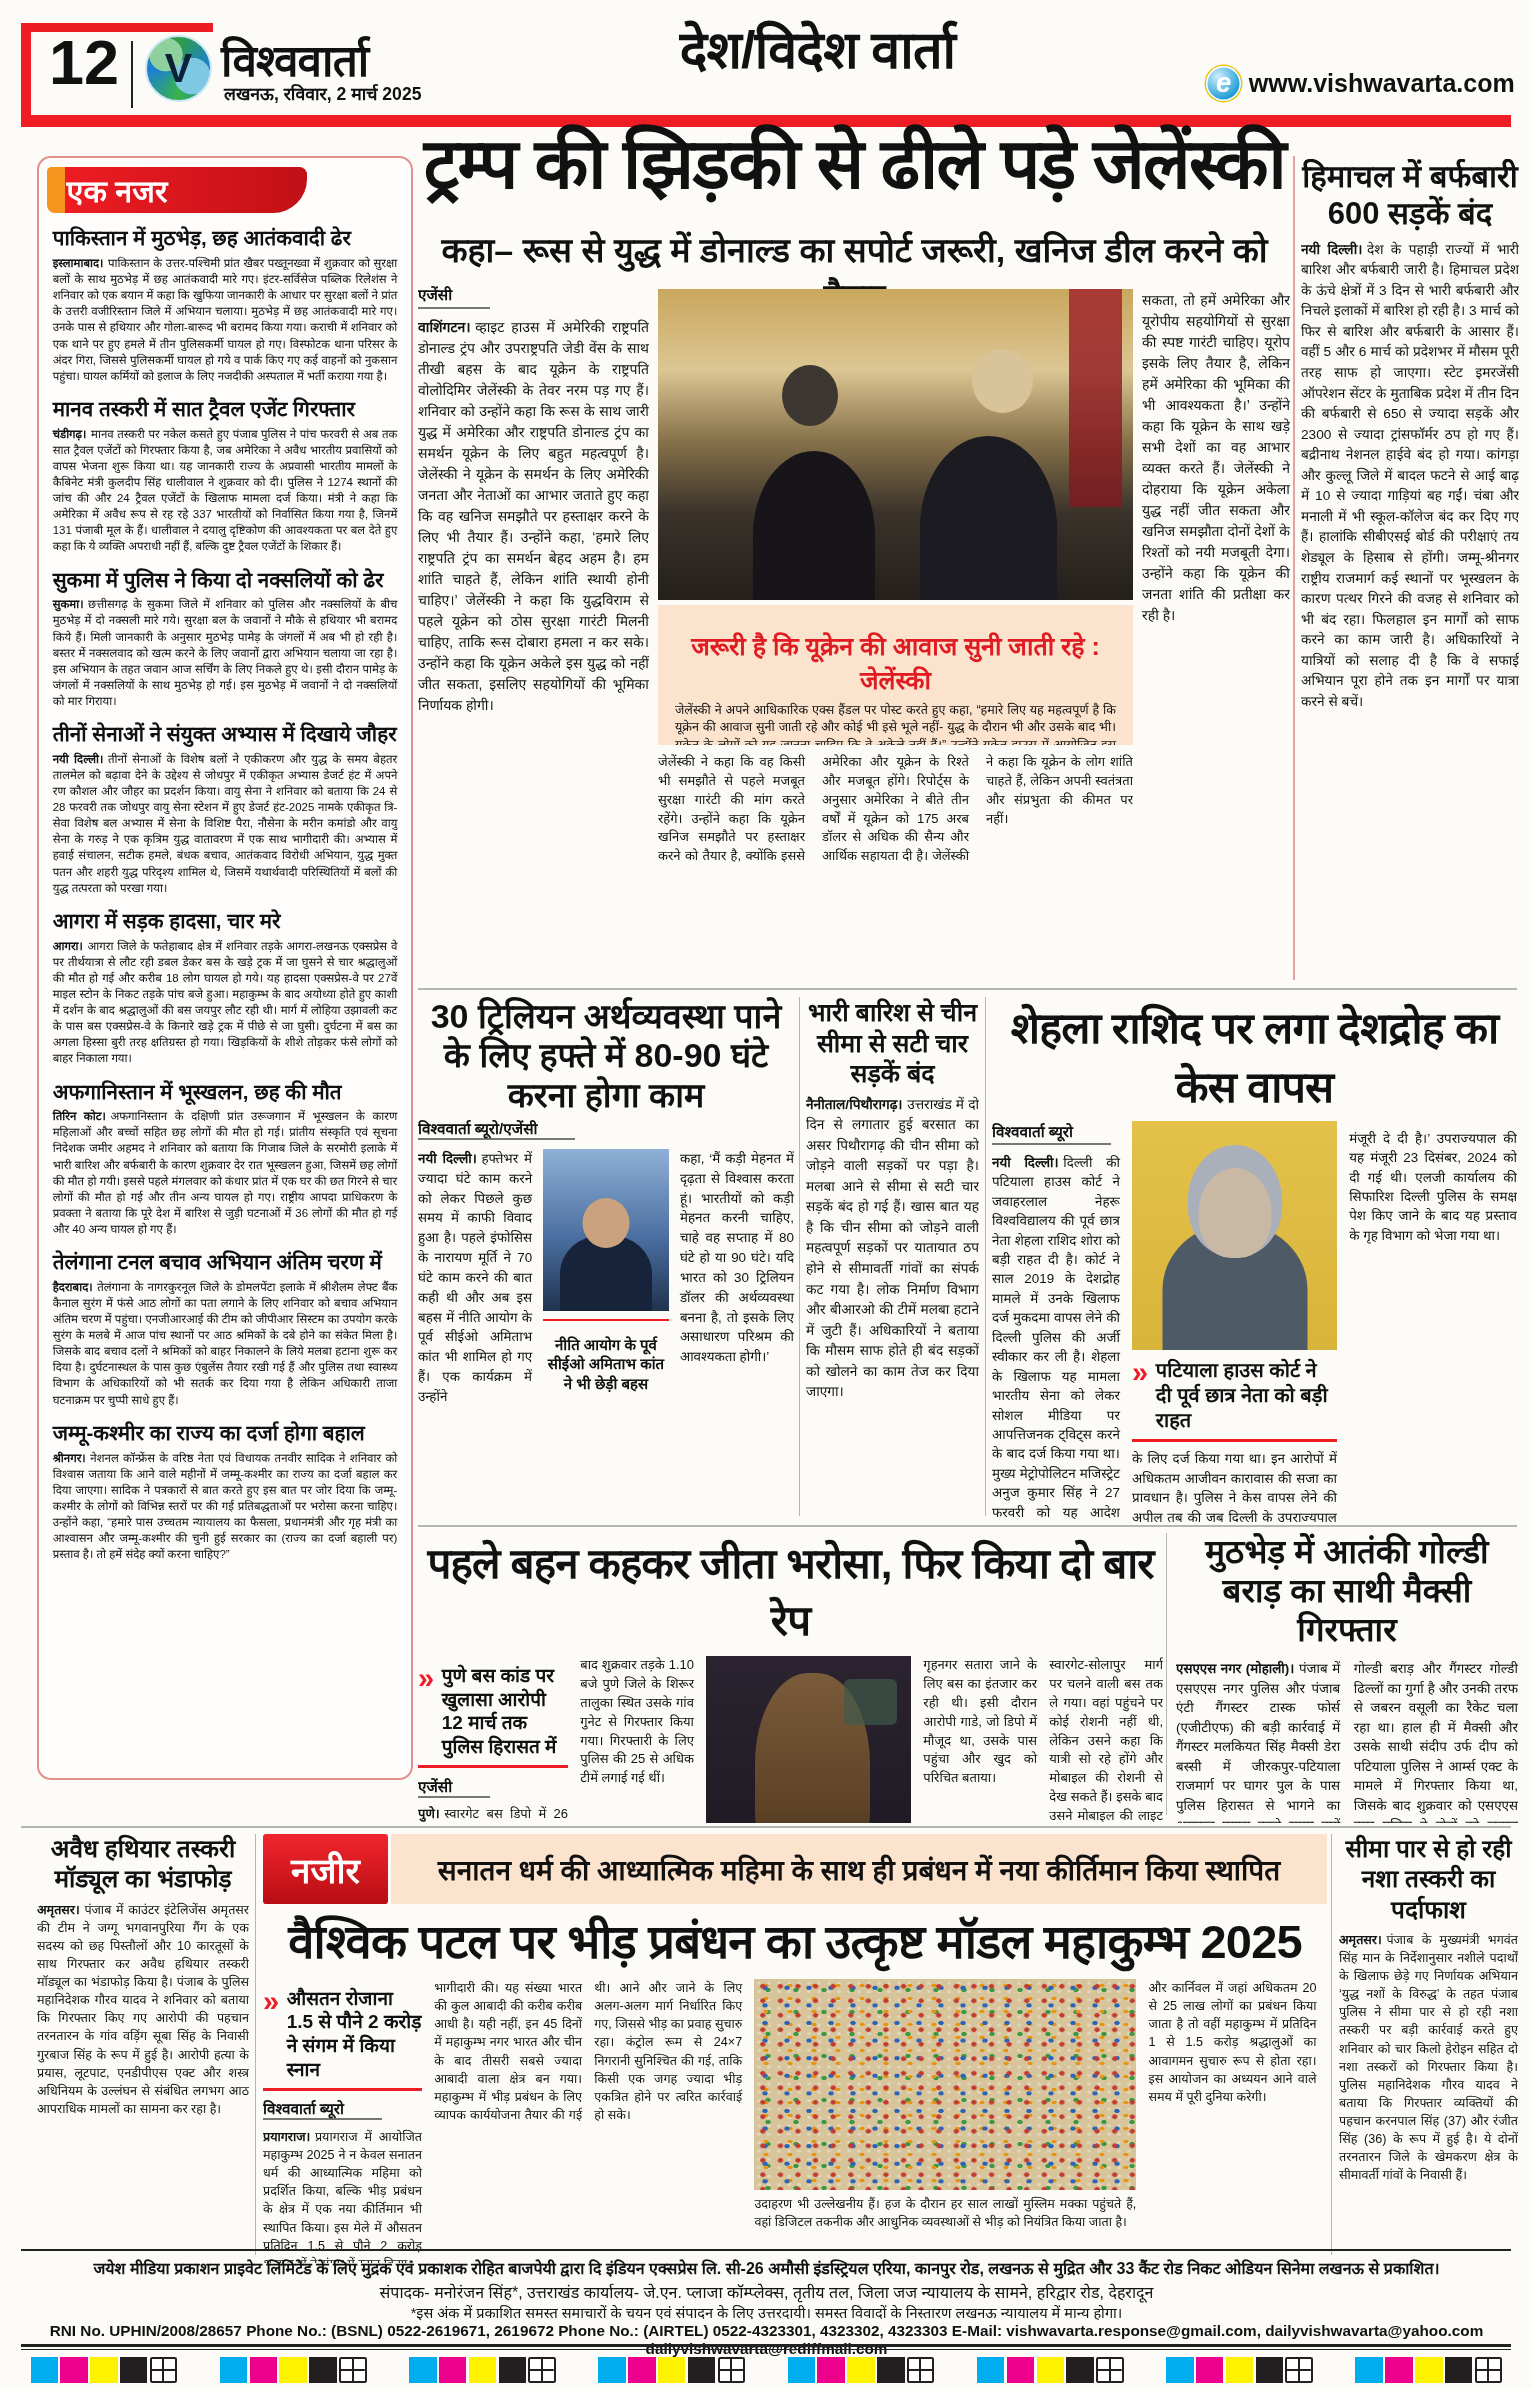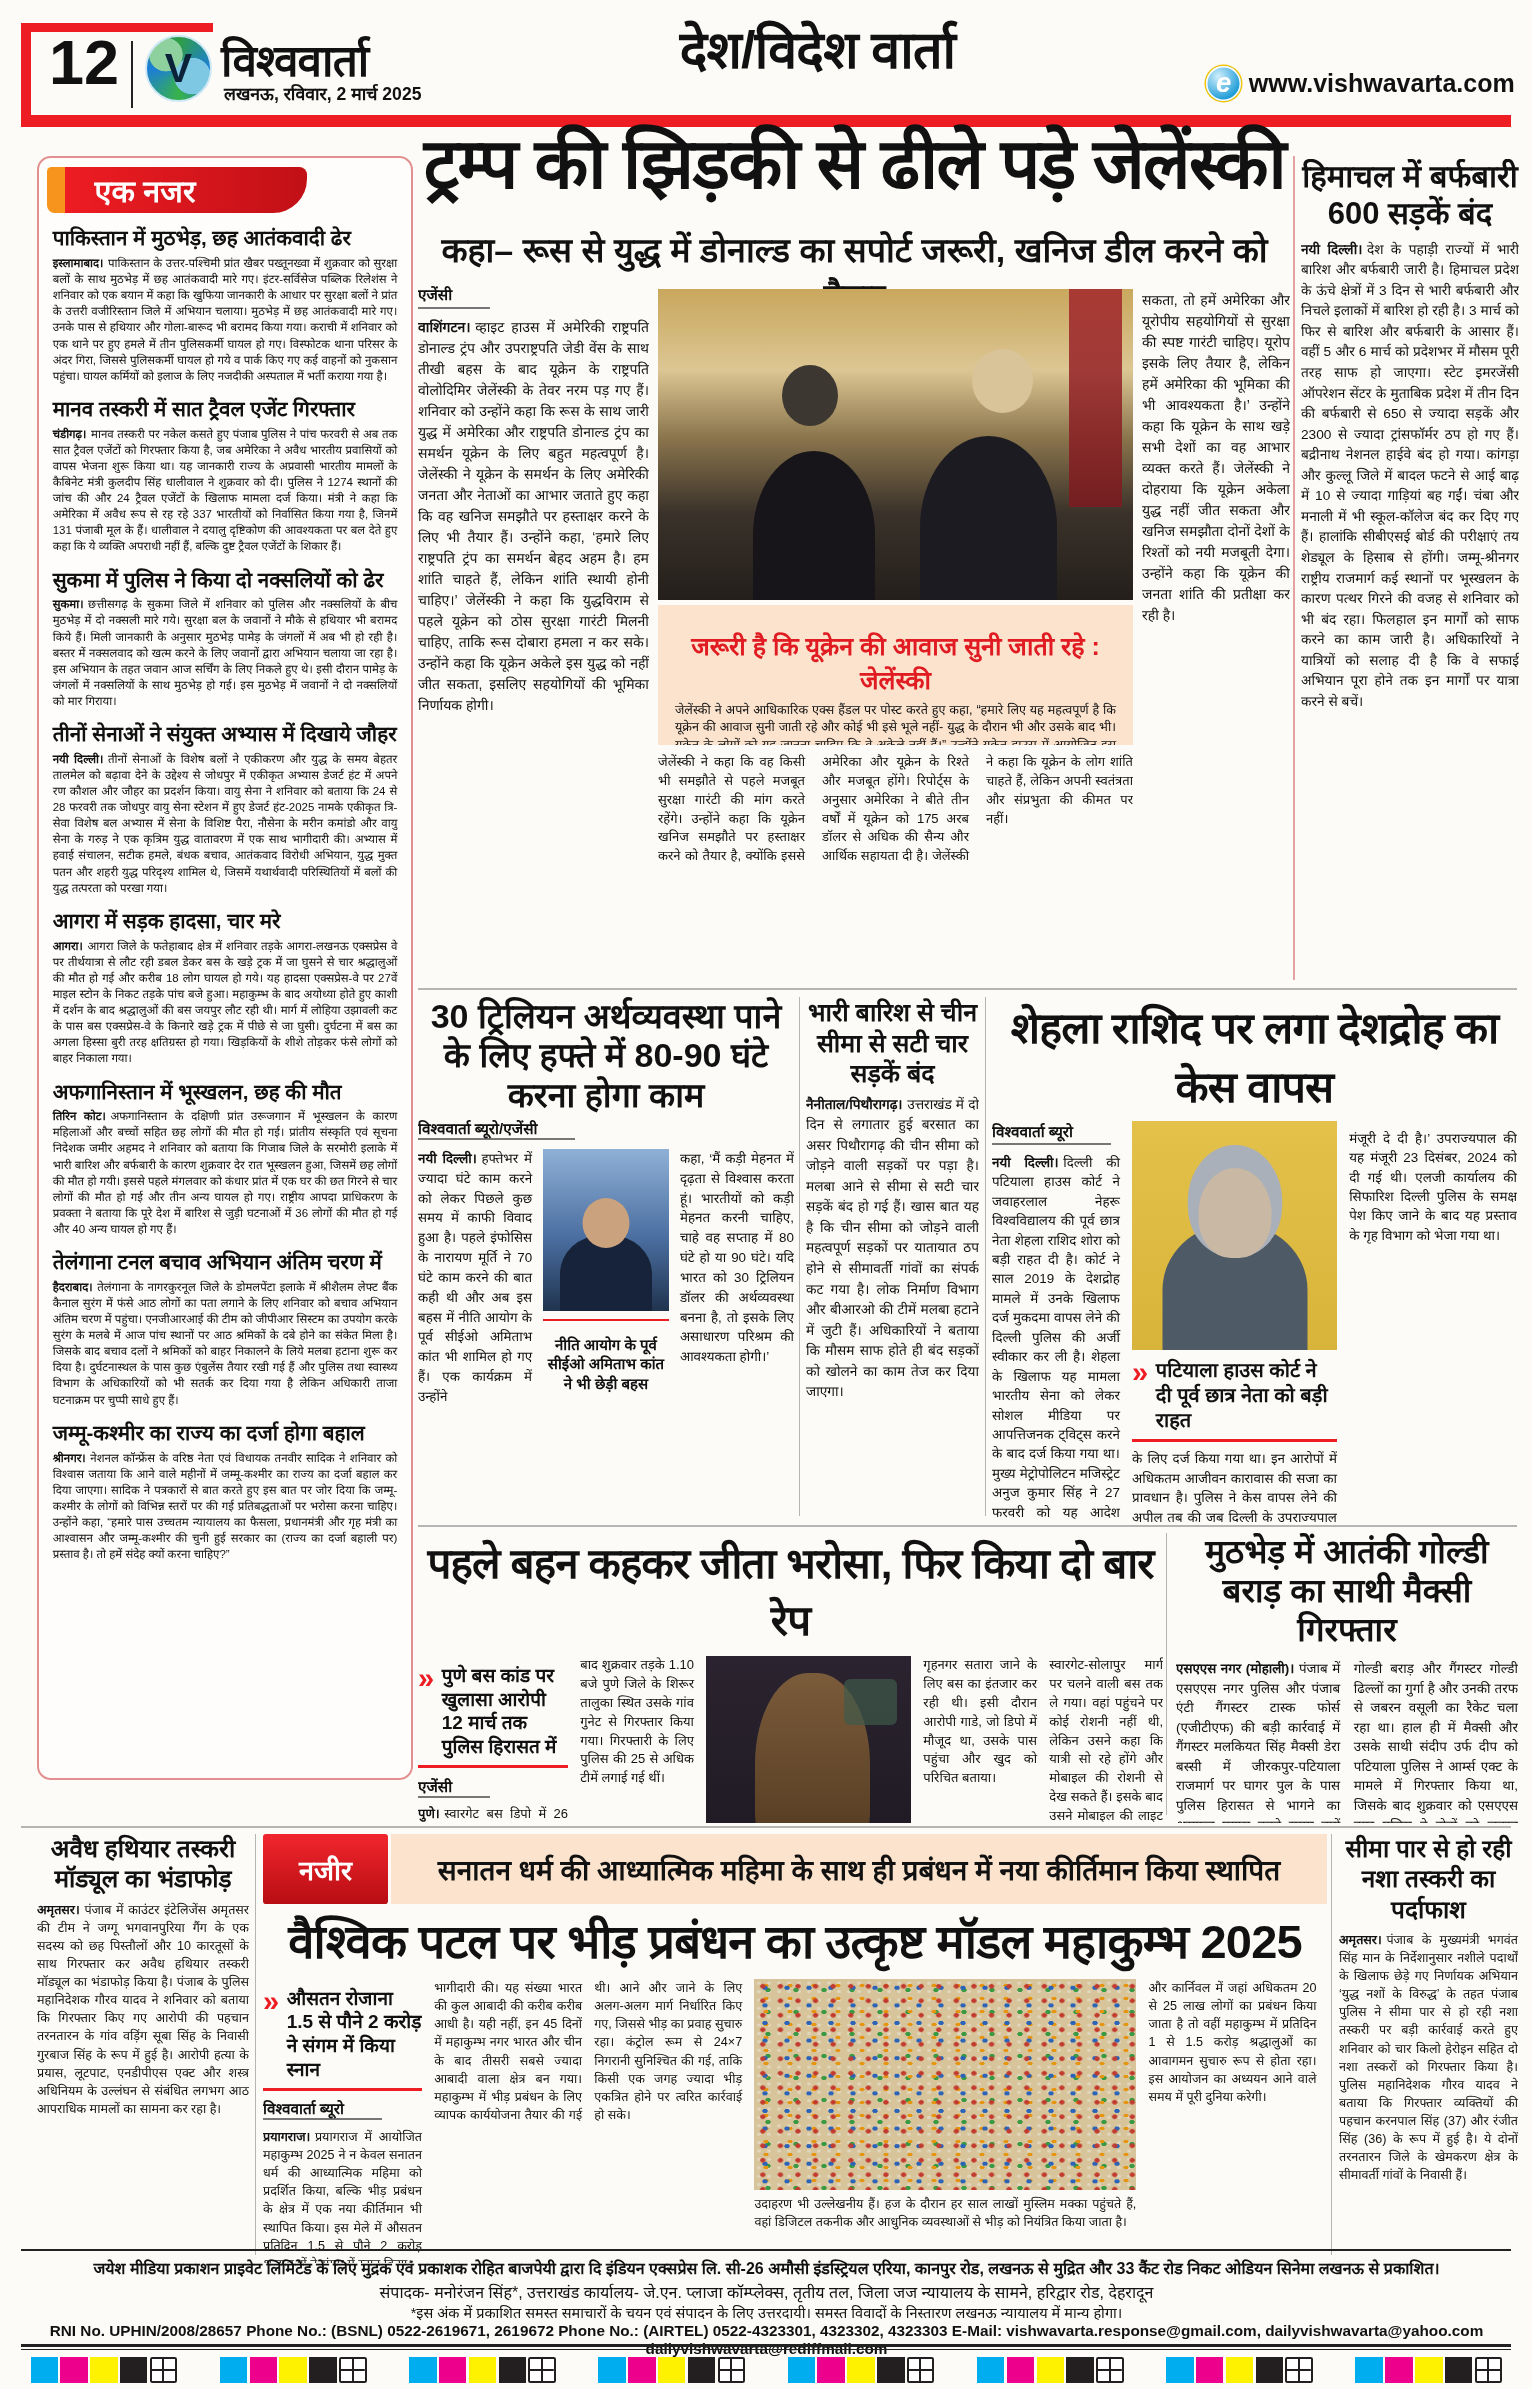--- a/index.html
+++ b/index.html
@@ -31,21 +31,21 @@
   .e-icon{width:35px;height:35px;border-radius:50%;
           background:radial-gradient(circle at 35% 30%,#cfeefc,#1e9cd7 70%);
           color:#fff;font-weight:800;font-style:italic;font-size:27.5px;line-height:34px;text-align:center;
           box-shadow:inset 0 0 0 1.5px #fff,0 0 0 1.5px #f4c400;}
   .weburl{font-size:25px;font-weight:800;}
   
   .enbox{left:37px;top:156px;width:376px;height:1624px;border:2.3px solid #e2908f;border-radius:13.7px;
          padding:0 13.7px 6.1px;overflow:hidden;background:#fffdfb;}
   .entab{height:46px;width:260px;margin:9.2px 0 1.5px -6.1px;display:flex;align-items:center;
          background:linear-gradient(90deg,#f7941d 0 18.3px,#ee1c23 18.3px,#c11016 100%);
-         border-radius:4.6px 7.6px 34px 7.6px;color:#fff;font-size:30.5px;font-weight:800;padding-left:48px;}
+         border-radius:4.6px 7.6px 34px 7.6px;color:#fff;font-size:30.5px;font-weight:800;padding-left:20px;}
   .en-article h3{font-size:20.6px;font-weight:800;line-height:1.22;margin:12.2px 0 4.6px;}
   .en-article p{font-size:11.5px;line-height:1.4;}
   
   .lead-hl{left:418px;top:128px;width:873px;text-align:center;font-size:70px;font-weight:800;letter-spacing:-1.5px;line-height:1.05;}
   .lead-sub{left:418px;top:226px;width:873px;text-align:center;font-size:34px;font-weight:800;}
   .byline{font-size:15.3px;font-weight:800;border-bottom:2.3px solid #777;display:inline-block;padding-right:38px;margin-bottom:7.6px;}
   .lead-a{left:418px;top:284px;width:231px;height:696px;font-size:14px;line-height:1.5;overflow:hidden;}
   .lead-b{left:1142px;top:290px;width:148px;height:690px;font-size:14px;line-height:1.5;overflow:hidden;}
   .lead-photo{left:658px;top:289px;width:475px;height:311px;
        background:linear-gradient(180deg,#c9a75d 0%,#dcc693 26%,#8a744c 48%,#3a322a 72%,#241f1b 100%);overflow:hidden;}
@@ -105,21 +105,21 @@
   .pn-photo:before{content:"";position:absolute;left:24%;top:8%;width:115px;height:198px;border-radius:46% 46% 30% 30%;background:linear-gradient(180deg,#7a5b3a,#5d4227 70%,#3c2a18);}
   .pn-photo:after{content:"";position:absolute;right:13.7px;top:23px;width:53px;height:46px;border-radius:6.1px;background:#3e5a4a;opacity:.7;}
   .mx{left:1176px;top:1533px;width:342px;height:290px;overflow:hidden;}
   .mx h2{font-size:33px;font-weight:800;text-align:center;line-height:1.18;margin-bottom:9.2px;}
   .mx-body{column-count:2;column-gap:13.7px;font-size:13.4px;line-height:1.46;}
   
   .wp{left:37px;top:1834px;width:212px;height:427px;overflow:hidden;}
   .wp h2,.dr h2{font-size:24.4px;font-weight:800;text-align:center;line-height:1.24;margin-bottom:6.1px;}
   .wp p,.dr p{font-size:12.6px;line-height:1.44;}
   .nz{left:263px;top:1834px;width:125px;height:70px;background:linear-gradient(180deg,#f1262d,#b80d13);
-      color:#fff;font-size:27px;font-weight:800;display:flex;align-items:center;justify-content:center;border-radius:3.1px;}
+      color:#fff;font-size:35px;font-weight:800;display:flex;align-items:center;justify-content:center;border-radius:3.1px;}
   .strip{left:391px;top:1834px;width:936px;height:70px;background:var(--peach);display:flex;align-items:center;justify-content:center;
          font-size:28px;font-weight:800;text-align:center;}
   .kh{left:263px;top:1908px;width:1064px;text-align:center;font-size:47px;font-weight:800;letter-spacing:-0.8px;}
   .krow{left:263px;top:1979px;width:1064px;height:284px;display:flex;gap:12.2px;overflow:hidden;}
   .k-q{width:159px;}
   .k-q .q-line{font-size:19px;}
   .k-q p{font-size:12.6px;line-height:1.44;}
   .k-b{width:308px;column-count:2;column-gap:12.2px;font-size:12.6px;line-height:1.44;}
   .k-ph{width:382px;flex:none;}
   .k-photo{height:211px;background:#d8c49a;position:relative;overflow:hidden;

